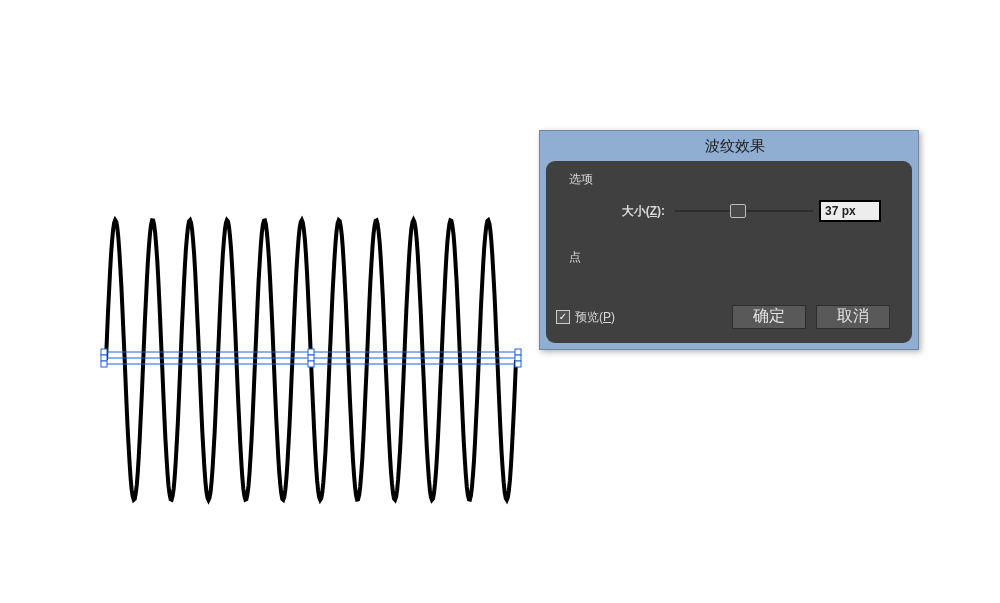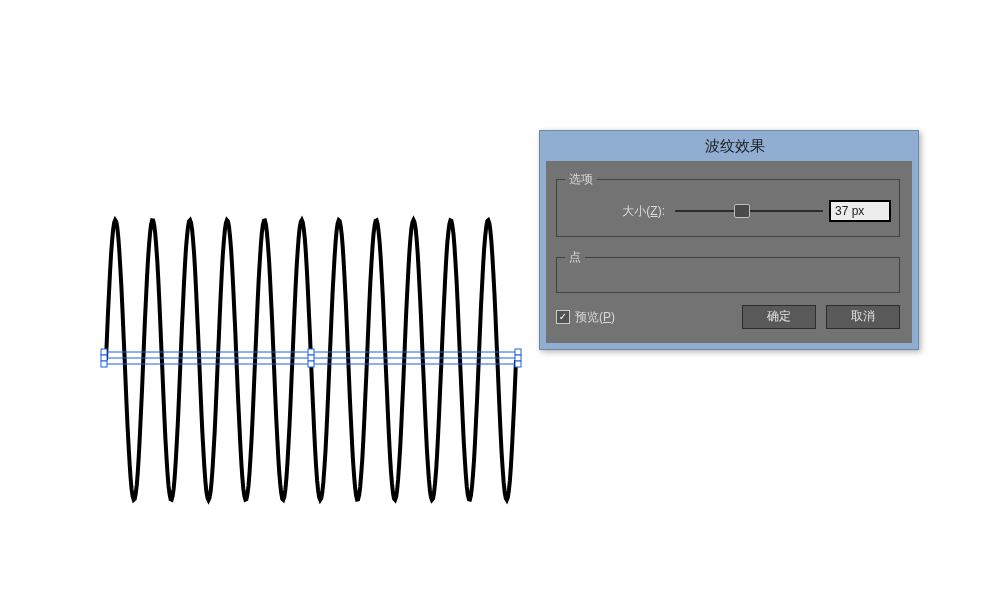--- a/index.html
+++ b/index.html
@@ -35,39 +35,41 @@
   .dialog-title {
     height: 30px;
     line-height: 30px;
     text-align: center;
     font-size: 15px;
     color: #1a1a1a;
     padding-left: 12px;
   }
   .dialog-body {
     margin: 0 6px 6px 6px;
-    background: #737373;
+    background: #404040;
     color: #d9d9d9;
-    padding: 10px 12px 14px 10px;
+    padding: 10px 22px 14px 10px;
+    border-radius: 9px;
   }
 
   fieldset {
     border: 1px solid #404040;
     margin: 0 0 12px 0;
     padding: 12px 8px 14px 8px;
   }
   legend {
     padding: 0 4px;
     color: #d9d9d9;
   }
 
   .row {
     display: flex;
     align-items: center;
     margin-bottom: 10px;
+    font-weight: bold;
   }
   .row:last-child { margin-bottom: 0; }
 
   .lbl {
     width: 100px;
     text-align: right;
     padding-right: 4px;
   }
   .u { text-decoration: underline; }
 
@@ -174,21 +176,21 @@
   }
   .btn {
     min-width: 72px;
     height: 22px;
     line-height: 20px;
     background: #595959;
     border: 1px solid #2d2d2d;
     color: #e3e3e3;
     text-align: center;
     margin-left: 10px;
-    font-size: 12px;
+    font-size: 16px;
   }
 
 </style>
 </head>
 <body>
 
 <div class="canvas">
   <svg width="1000" height="603">
 
     <path id="wave-path" fill="none" stroke="#000000" stroke-width="4" d="M106.0 360.0 L107.0 335.9 L108.0 312.6 L109.1 290.6 L110.1 270.8 L111.1 253.5 L112.2 239.5 L113.2 229.0 L114.2 222.5 L115.2 220.0 L116.3 221.7 L117.3 227.5 L118.3 237.3 L119.3 250.7 L120.3 267.4 L121.4 286.9 L122.4 308.5 L123.4 331.6 L124.5 355.6 L125.5 379.7 L126.5 403.3 L127.5 425.5 L128.6 445.8 L129.6 463.5 L130.6 478.2 L131.6 489.3 L132.7 496.6 L133.7 499.8 L134.7 498.9 L135.7 493.8 L136.8 484.7 L137.8 472.0 L138.8 455.8 L139.8 436.9 L140.8 415.6 L141.9 392.7 L142.9 368.8 L143.9 344.6 L144.9 320.9 L146.0 298.4 L147.0 277.7 L148.0 259.5 L149.1 244.2 L150.1 232.4 L151.1 224.4 L152.1 220.4 L153.2 220.6 L154.2 225.0 L155.2 233.3 L156.2 245.5 L157.3 261.0 L158.3 279.5 L159.3 300.4 L160.3 323.1 L161.3 346.8 L162.4 371.0 L163.4 394.8 L164.4 417.6 L165.4 438.7 L166.5 457.4 L167.5 473.3 L168.5 485.7 L169.6 494.4 L170.6 499.2 L171.6 499.7 L172.6 496.1 L173.7 488.5 L174.7 477.0 L175.7 462.1 L176.7 444.1 L177.8 423.6 L178.8 401.2 L179.8 377.5 L180.8 353.4 L181.8 329.5 L182.9 306.4 L183.9 285.0 L184.9 265.8 L185.9 249.4 L187.0 236.3 L188.0 226.9 L189.0 221.4 L190.1 220.1 L191.1 222.9 L192.1 229.8 L193.1 240.6 L194.2 255.0 L195.2 272.5 L196.2 292.6 L197.2 314.7 L198.3 338.1 L199.3 362.2 L200.3 386.2 L201.3 409.5 L202.3 431.3 L203.4 450.9 L204.4 467.9 L205.4 481.6 L206.4 491.7 L207.5 497.9 L208.5 500.0 L209.5 497.9 L210.6 491.7 L211.6 481.6 L212.6 467.9 L213.6 450.9 L214.7 431.3 L215.7 409.5 L216.7 386.2 L217.7 362.2 L218.8 338.1 L219.8 314.7 L220.8 292.6 L221.8 272.5 L222.8 255.0 L223.9 240.6 L224.9 229.8 L225.9 222.9 L226.9 220.1 L228.0 221.4 L229.0 226.9 L230.0 236.3 L231.1 249.4 L232.1 265.8 L233.1 285.0 L234.1 306.4 L235.2 329.5 L236.2 353.4 L237.2 377.5 L238.2 401.2 L239.3 423.6 L240.3 444.1 L241.3 462.1 L242.3 477.0 L243.3 488.5 L244.4 496.1 L245.4 499.7 L246.4 499.2 L247.4 494.4 L248.5 485.7 L249.5 473.3 L250.5 457.4 L251.6 438.7 L252.6 417.6 L253.6 394.8 L254.6 371.0 L255.7 346.8 L256.7 323.1 L257.7 300.4 L258.7 279.5 L259.8 261.0 L260.8 245.5 L261.8 233.3 L262.8 225.0 L263.9 220.6 L264.9 220.4 L265.9 224.4 L266.9 232.4 L267.9 244.2 L269.0 259.5 L270.0 277.7 L271.0 298.4 L272.1 320.9 L273.1 344.6 L274.1 368.8 L275.1 392.7 L276.1 415.6 L277.2 436.9 L278.2 455.8 L279.2 472.0 L280.3 484.7 L281.3 493.8 L282.3 498.9 L283.3 499.8 L284.4 496.6 L285.4 489.3 L286.4 478.2 L287.4 463.5 L288.4 445.8 L289.5 425.5 L290.5 403.3 L291.5 379.7 L292.6 355.6 L293.6 331.6 L294.6 308.5 L295.6 286.9 L296.6 267.4 L297.7 250.7 L298.7 237.3 L299.7 227.5 L300.8 221.7 L301.8 220.0 L302.8 222.5 L303.8 229.0 L304.9 239.5 L305.9 253.5 L306.9 270.8 L307.9 290.6 L308.9 312.6 L310.0 335.9 L311.0 360.0 L312.0 384.1 L313.1 407.4 L314.1 429.4 L315.1 449.2 L316.1 466.5 L317.1 480.5 L318.2 491.0 L319.2 497.5 L320.2 500.0 L321.3 498.3 L322.3 492.5 L323.3 482.7 L324.3 469.3 L325.4 452.6 L326.4 433.1 L327.4 411.5 L328.4 388.4 L329.4 364.4 L330.5 340.3 L331.5 316.7 L332.5 294.5 L333.6 274.2 L334.6 256.5 L335.6 241.8 L336.6 230.7 L337.6 223.4 L338.7 220.2 L339.7 221.1 L340.7 226.2 L341.8 235.3 L342.8 248.0 L343.8 264.2 L344.8 283.1 L345.9 304.4 L346.9 327.3 L347.9 351.2 L348.9 375.4 L349.9 399.1 L351.0 421.6 L352.0 442.3 L353.0 460.5 L354.1 475.8 L355.1 487.6 L356.1 495.6 L357.1 499.6 L358.1 499.4 L359.2 495.0 L360.2 486.7 L361.2 474.5 L362.3 459.0 L363.3 440.5 L364.3 419.6 L365.3 396.9 L366.4 373.2 L367.4 349.0 L368.4 325.2 L369.4 302.4 L370.4 281.3 L371.5 262.6 L372.5 246.7 L373.5 234.3 L374.6 225.6 L375.6 220.8 L376.6 220.3 L377.6 223.9 L378.6 231.5 L379.7 243.0 L380.7 257.9 L381.7 275.9 L382.8 296.4 L383.8 318.8 L384.8 342.5 L385.8 366.6 L386.9 390.5 L387.9 413.6 L388.9 435.0 L389.9 454.2 L390.9 470.6 L392.0 483.7 L393.0 493.1 L394.0 498.6 L395.1 499.9 L396.1 497.1 L397.1 490.2 L398.1 479.4 L399.1 465.0 L400.2 447.5 L401.2 427.4 L402.2 405.3 L403.3 381.9 L404.3 357.8 L405.3 333.8 L406.3 310.5 L407.4 288.7 L408.4 269.1 L409.4 252.1 L410.4 238.4 L411.4 228.3 L412.5 222.1 L413.5 220.0 L414.5 222.1 L415.6 228.3 L416.6 238.4 L417.6 252.1 L418.6 269.1 L419.6 288.7 L420.7 310.5 L421.7 333.8 L422.7 357.8 L423.8 381.9 L424.8 405.3 L425.8 427.4 L426.8 447.5 L427.9 465.0 L428.9 479.4 L429.9 490.2 L430.9 497.1 L431.9 499.9 L433.0 498.6 L434.0 493.1 L435.0 483.7 L436.1 470.6 L437.1 454.2 L438.1 435.0 L439.1 413.6 L440.1 390.5 L441.2 366.6 L442.2 342.5 L443.2 318.8 L444.3 296.4 L445.3 275.9 L446.3 257.9 L447.3 243.0 L448.4 231.5 L449.4 223.9 L450.4 220.3 L451.4 220.8 L452.4 225.6 L453.5 234.3 L454.5 246.7 L455.5 262.6 L456.6 281.3 L457.6 302.4 L458.6 325.2 L459.6 349.0 L460.6 373.2 L461.7 396.9 L462.7 419.6 L463.7 440.5 L464.8 459.0 L465.8 474.5 L466.8 486.7 L467.8 495.0 L468.9 499.4 L469.9 499.6 L470.9 495.6 L471.9 487.6 L472.9 475.8 L474.0 460.5 L475.0 442.3 L476.0 421.6 L477.1 399.1 L478.1 375.4 L479.1 351.2 L480.1 327.3 L481.1 304.4 L482.2 283.1 L483.2 264.2 L484.2 248.0 L485.3 235.3 L486.3 226.2 L487.3 221.1 L488.3 220.2 L489.4 223.4 L490.4 230.7 L491.4 241.8 L492.4 256.5 L493.4 274.2 L494.5 294.5 L495.5 316.7 L496.5 340.3 L497.6 364.4 L498.6 388.4 L499.6 411.5 L500.6 433.1 L501.6 452.6 L502.7 469.3 L503.7 482.7 L504.7 492.5 L505.8 498.3 L506.8 500.0 L507.8 497.5 L508.8 491.0 L509.9 480.5 L510.9 466.5 L511.9 449.2 L512.9 429.4 L514.0 407.4 L515.0 384.1 L516.0 360.0 "></path>

